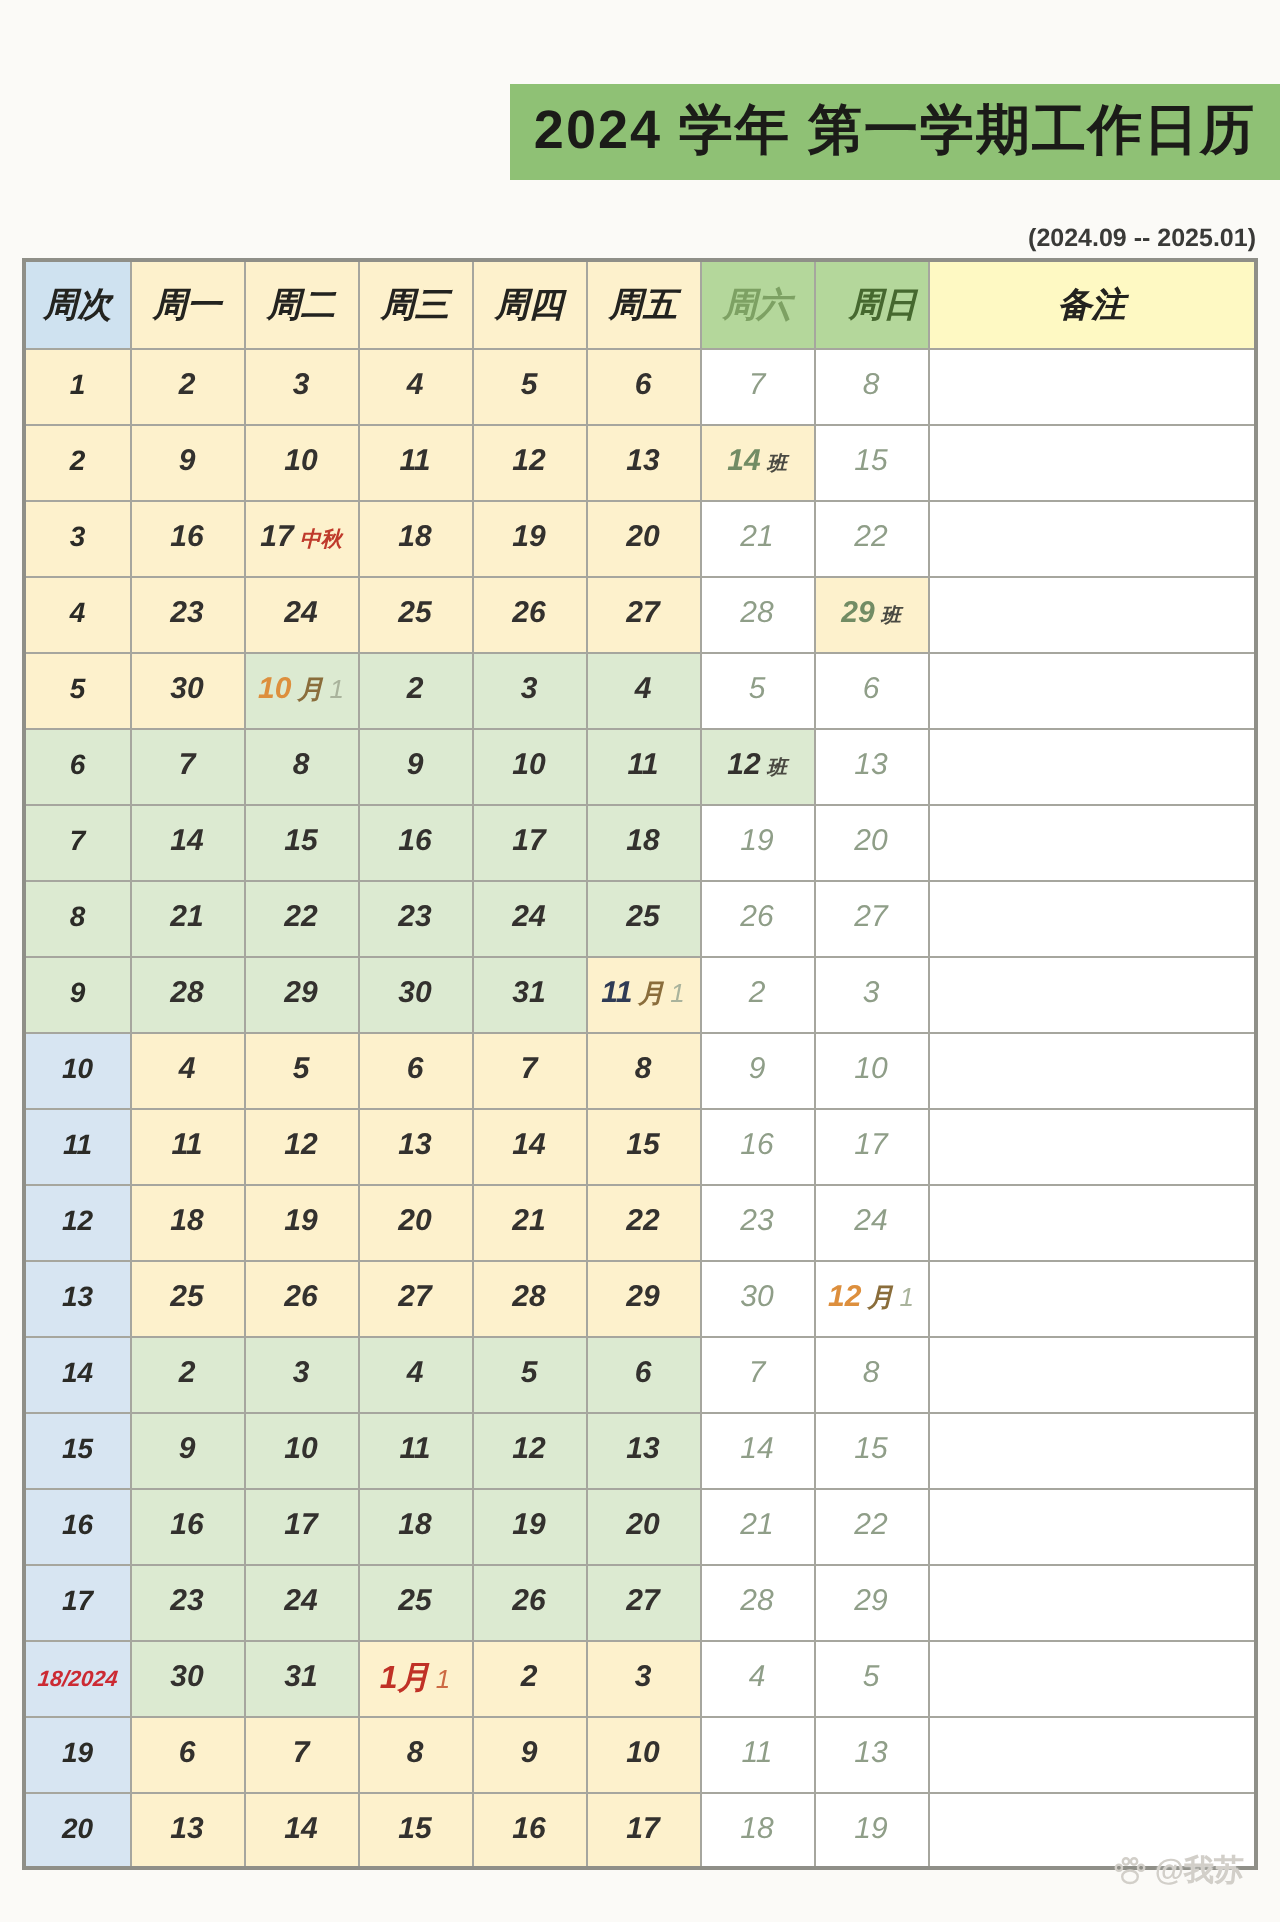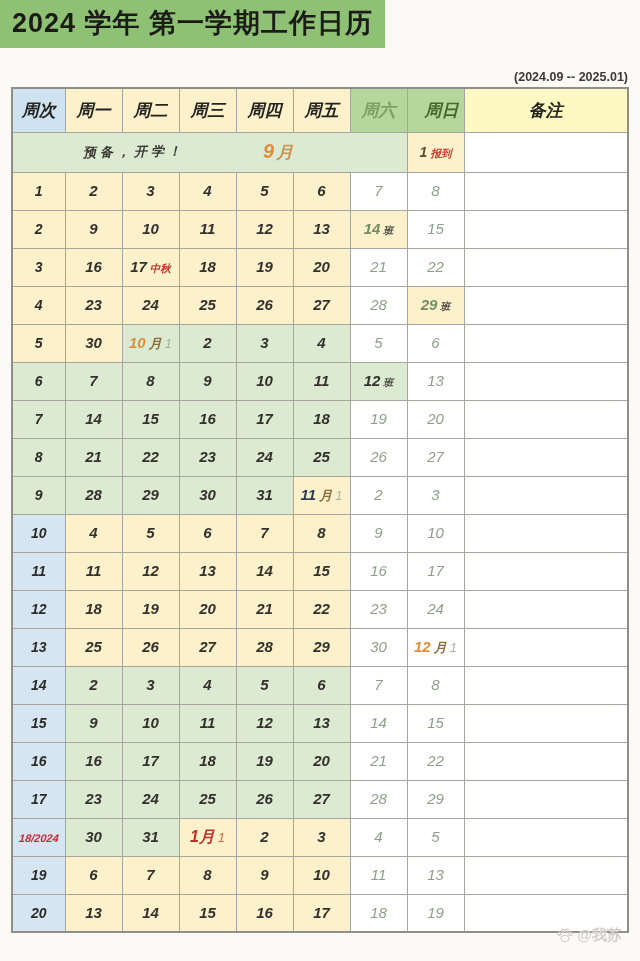--- a/index.html
+++ b/index.html
@@ -2,21 +2,21 @@
 <html><head>
 <meta charset="utf-8">
 <style>
   html,body{margin:0;padding:0;}
   body{
     width:640px;height:961px;position:relative;
     background:#fbfaf7;
     font-family:"Liberation Sans","DejaVu Sans",sans-serif;
     overflow:hidden;
   }
-  .title-wrap{ text-align:left; }
+  .title-wrap{ text-align:right; padding-top:42px; }
   .title{
     display:inline-block; background:#8fc175; color:#1b1b18;
     font-size:27px; font-weight:700; letter-spacing:1px;
     padding:5px 12px 7px 12px;
   }
   .subtitle{
     width:616px; margin:22px auto 3px auto; text-align:right;
     font-size:12.5px; color:#3a3a38; font-weight:700;
   }
   table.cal{
@@ -103,32 +103,20 @@
         <th class="hdr bg-y ">周二</th>
         <th class="hdr bg-y ">周三</th>
         <th class="hdr bg-y ">周四</th>
         <th class="hdr bg-y ">周五</th>
         <th class="hdr bg-hg sat">周六</th>
         <th class="hdr bg-hg sun">周日</th>
         <th class="hdr bg-pk ">备注</th>
       </tr>
     </thead>
   <tbody id="cal-body">
-      <tr class="month-tr">
-  <td colspan="7" class="bg-mg">
-    <div class="month-flex">
-      <span class="m-note">预备，开学！</span>
-      <span class="m-month">
-        <span class="m-num">9</span><span class="m-unit">月</span>
-      </span>
-    </div>
-  </td>
-  <td class="bg-y"><span class="part s-repnum">1</span><span class="part s-tagrd">报到</span></td>
-  <td class="bg-w"></td>
-</tr>
       <tr class="data-tr">
         <td class="bg-y"><span class="s-wk">1</span></td>
         <td class="bg-y"><span class="part s-day">2</span></td>
         <td class="bg-y"><span class="part s-day">3</span></td>
         <td class="bg-y"><span class="part s-day">4</span></td>
         <td class="bg-y"><span class="part s-day">5</span></td>
         <td class="bg-y"><span class="part s-day">6</span></td>
         <td class="bg-w"><span class="part s-wkd">7</span></td>
         <td class="bg-w"><span class="part s-wkd">8</span></td>
         <td class="bg-w"></td>

